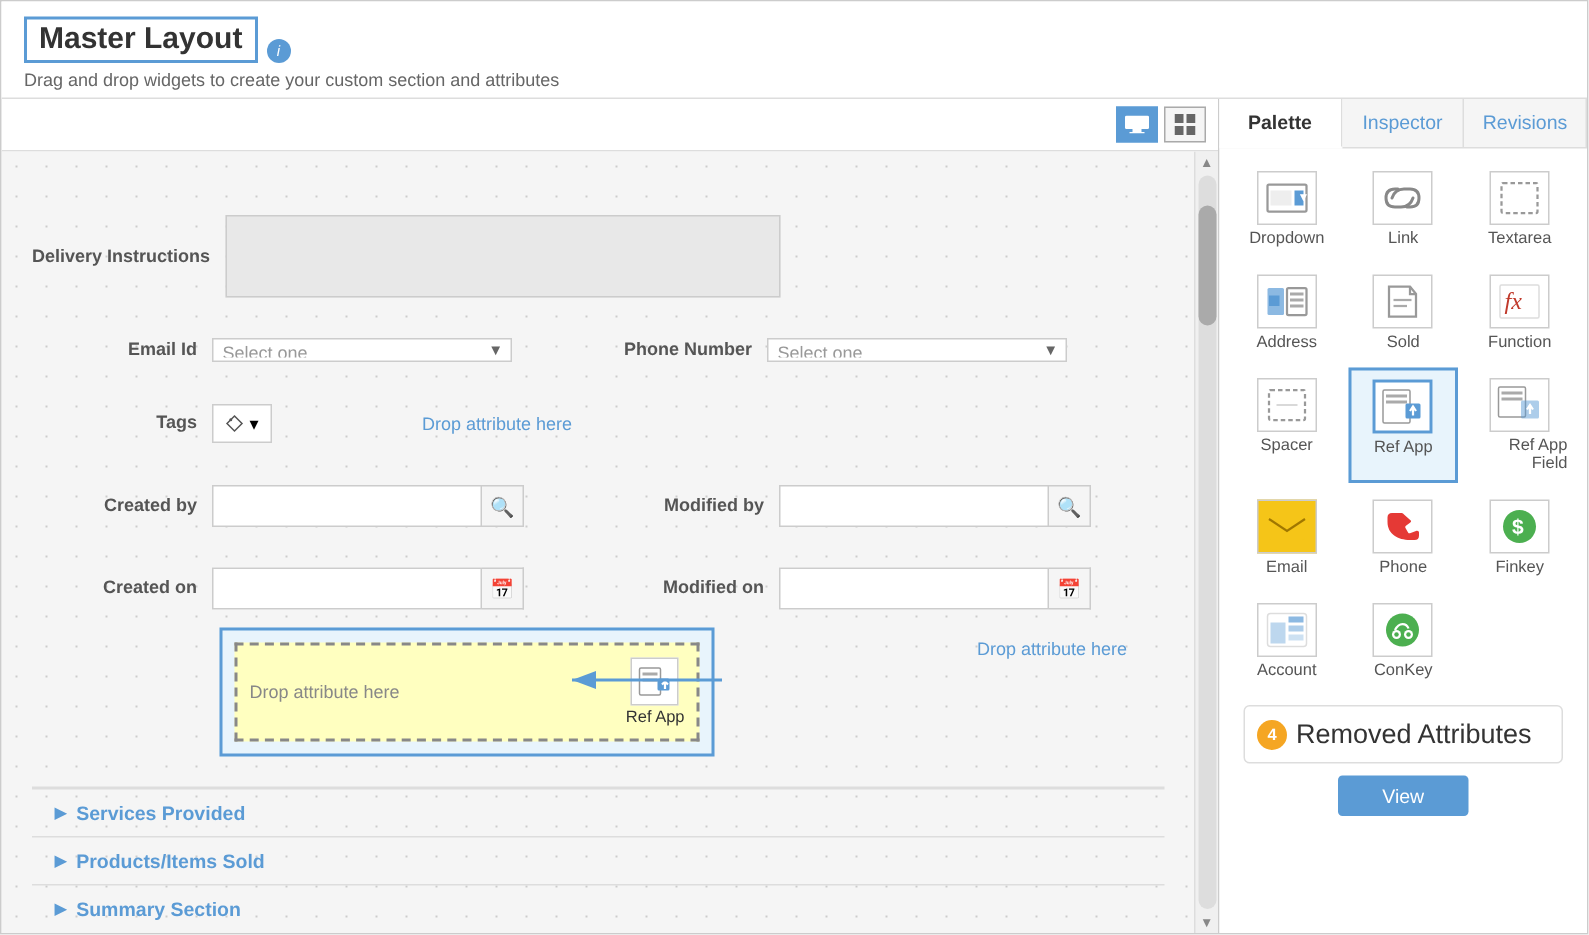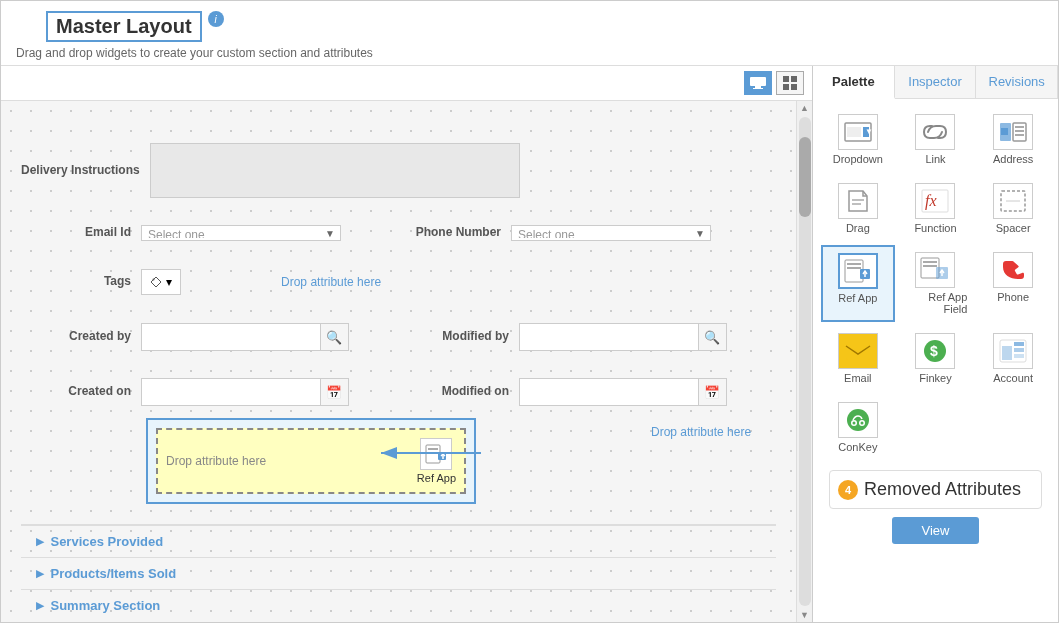--- a/index.html
+++ b/index.html
@@ -2,21 +2,21 @@
 <html><head>
   <meta charset="utf-8">
   <style>
     * { box-sizing: border-box; margin: 0; padding: 0; }
     body { font-family: Arial, sans-serif; font-size: 13px; background: #f0f0f0; color: #333; }
 
     .app-container { display: flex; flex-direction: column; height: 623px; width: 1059px; background: #fff; border: 1px solid #ccc; }
 
     
     .header { padding: 10px 15px 5px 15px; border-bottom: 1px solid #ddd; background: #fff; }
-    .header-title { display: flex; align-items: flex-start; gap: 6px; margin-left: 30px; }
+    .header-title { display: flex; align-items: flex-end; gap: 6px; }
     .header-title h1 { font-size: 20px; font-weight: bold; color: #333; border: 2px solid #5b9bd5; padding: 2px 8px; display: inline-block; }
     .header-info-icon { width: 16px; height: 16px; border-radius: 50%; background: #5b9bd5; color: white; font-size: 10px; display: flex; align-items: center; justify-content: center; font-style: italic; cursor: pointer; }
     .header-subtitle { font-size: 12px; color: #666; margin-top: 4px; }
 
     
     .main-area { display: flex; flex: 1; overflow: hidden; }
 
     
     .canvas-area { flex: 1; display: flex; flex-direction: column; border-right: 1px solid #ccc; overflow: hidden; }
 
@@ -289,20 +289,28 @@
             <div class="palette-item">
               <div class="palette-icon">
                 <svg width="30" height="26" viewBox="0 0 30 26">
                   <path d="M 8 13 Q 10 7 16 7 L 20 7 Q 26 7 26 13 Q 26 19 20 19 L 18 19" fill="none" stroke="#888" stroke-width="2" stroke-linecap="round"></path>
                   <path d="M 22 13 Q 20 19 14 19 L 10 19 Q 4 19 4 13 Q 4 7 10 7 L 12 7" fill="none" stroke="#888" stroke-width="2" stroke-linecap="round"></path>
                 </svg>
               </div>
               <span class="palette-label">Link</span>
             </div>
 
+            <div class="palette-item">
+              <div class="palette-icon">
+                <svg width="30" height="26" viewBox="0 0 30 26">
+                  <rect x="3" y="3" width="24" height="20" rx="1" fill="#fff" stroke="#999" stroke-width="1.5" stroke-dasharray="3,2"></rect>
+                </svg>
+              </div>
+              <span class="palette-label">Textarea</span>
+            </div>
 
             <div class="palette-item">
               <div class="palette-icon">
                 <svg width="30" height="26" viewBox="0 0 30 26">
                   <rect x="2" y="4" width="11" height="18" rx="1" fill="#5b9bd5" opacity="0.7"></rect>
                   <rect x="15" y="4" width="13" height="18" rx="1" fill="none" stroke="#999" stroke-width="1.5"></rect>
                   <rect x="17" y="7" width="9" height="2" fill="#aaa"></rect>
                   <rect x="17" y="11" width="9" height="2" fill="#aaa"></rect>
                   <rect x="17" y="15" width="9" height="2" fill="#aaa"></rect>
                   <rect x="3" y="9" width="7" height="7" fill="#5b9bd5"></rect>
@@ -313,21 +321,21 @@
 
             <div class="palette-item">
               <div class="palette-icon">
                 <svg width="30" height="26" viewBox="0 0 30 26">
                   <path d="M6 3 L20 3 L24 8 L24 23 L6 23 Z" fill="#fff" stroke="#999" stroke-width="1.5"></path>
                   <path d="M20 3 L20 8 L24 8" fill="none" stroke="#999" stroke-width="1.5"></path>
                   <line x1="9" y1="12" x2="21" y2="12" stroke="#aaa" stroke-width="1.5"></line>
                   <line x1="9" y1="16" x2="18" y2="16" stroke="#aaa" stroke-width="1.5"></line>
                 </svg>
               </div>
-              <span class="palette-label">Drag</span>
+              <span class="palette-label">Sold</span>
             </div>
 
             <div class="palette-item">
               <div class="palette-icon">
                 <svg width="30" height="26" viewBox="0 0 30 26">
                   <rect x="2" y="2" width="26" height="22" rx="1" fill="#fff" stroke="#ddd"></rect>
                   <text x="5" y="18" font-size="16" fill="#c0392b" font-style="italic" font-family="serif">fx</text>
                 </svg>
               </div>
               <span class="palette-label">Function</span>
@@ -365,36 +373,36 @@
                   <rect x="3" y="8" width="14" height="2" fill="#aaa"></rect>
                   <rect x="16" y="10" width="12" height="12" rx="1" fill="#5b9bd5" opacity="0.5"></rect>
                   <path d="M20 16 L22 13 L24 16" fill="none" stroke="white" stroke-width="1.5"></path>
                   <path d="M22 13 L22 19" stroke="white" stroke-width="1.5"></path>
                 </svg>
               </div>
               <span class="palette-label">Ref App Field</span>
             </div>
 
             <div class="palette-item">
-              <div class="palette-icon">
-                <svg width="30" height="26" viewBox="0 0 30 26">
-                  <path d="M8 4 C6 4 5 5 5 7 L5 10 C5 18 12 22 20 22 L23 22 C25 22 26 21 26 19 L26 17 C26 16 25 15.5 24 16 L20 17.5 C19.5 17.7 19 17.5 18.7 17 L17 14 C16.7 13.5 16.8 12.8 17.3 12.5 L20 10.5 C20.5 10.2 21 9.5 20.5 9 L16 5 C15.5 4.3 14.5 4 14 4 Z" fill="#e53935"></path>
-                </svg>
-              </div>
-              <span class="palette-label">Phone</span>
-            </div>
-
-            <div class="palette-item">
               <div class="palette-icon email-icon">
                 <svg width="30" height="26" viewBox="0 0 30 26">
                   <rect x="3" y="6" width="24" height="16" rx="2" fill="#f5c518"></rect>
                   <path d="M3 8 L15 16 L27 8" fill="none" stroke="#a07700" stroke-width="1.5"></path>
                 </svg>
               </div>
               <span class="palette-label">Email</span>
+            </div>
+
+            <div class="palette-item">
+              <div class="palette-icon">
+                <svg width="30" height="26" viewBox="0 0 30 26">
+                  <path d="M8 4 C6 4 5 5 5 7 L5 10 C5 18 12 22 20 22 L23 22 C25 22 26 21 26 19 L26 17 C26 16 25 15.5 24 16 L20 17.5 C19.5 17.7 19 17.5 18.7 17 L17 14 C16.7 13.5 16.8 12.8 17.3 12.5 L20 10.5 C20.5 10.2 21 9.5 20.5 9 L16 5 C15.5 4.3 14.5 4 14 4 Z" fill="#e53935"></path>
+                </svg>
+              </div>
+              <span class="palette-label">Phone</span>
             </div>
 
             <div class="palette-item">
               <div class="palette-icon">
                 <svg width="30" height="26" viewBox="0 0 30 26">
                   <circle cx="15" cy="13" r="11" fill="#4CAF50"></circle>
                   <text x="10" y="18" font-size="14" fill="white" font-weight="bold">$</text>
                 </svg>
               </div>
               <span class="palette-label">Finkey</span>

